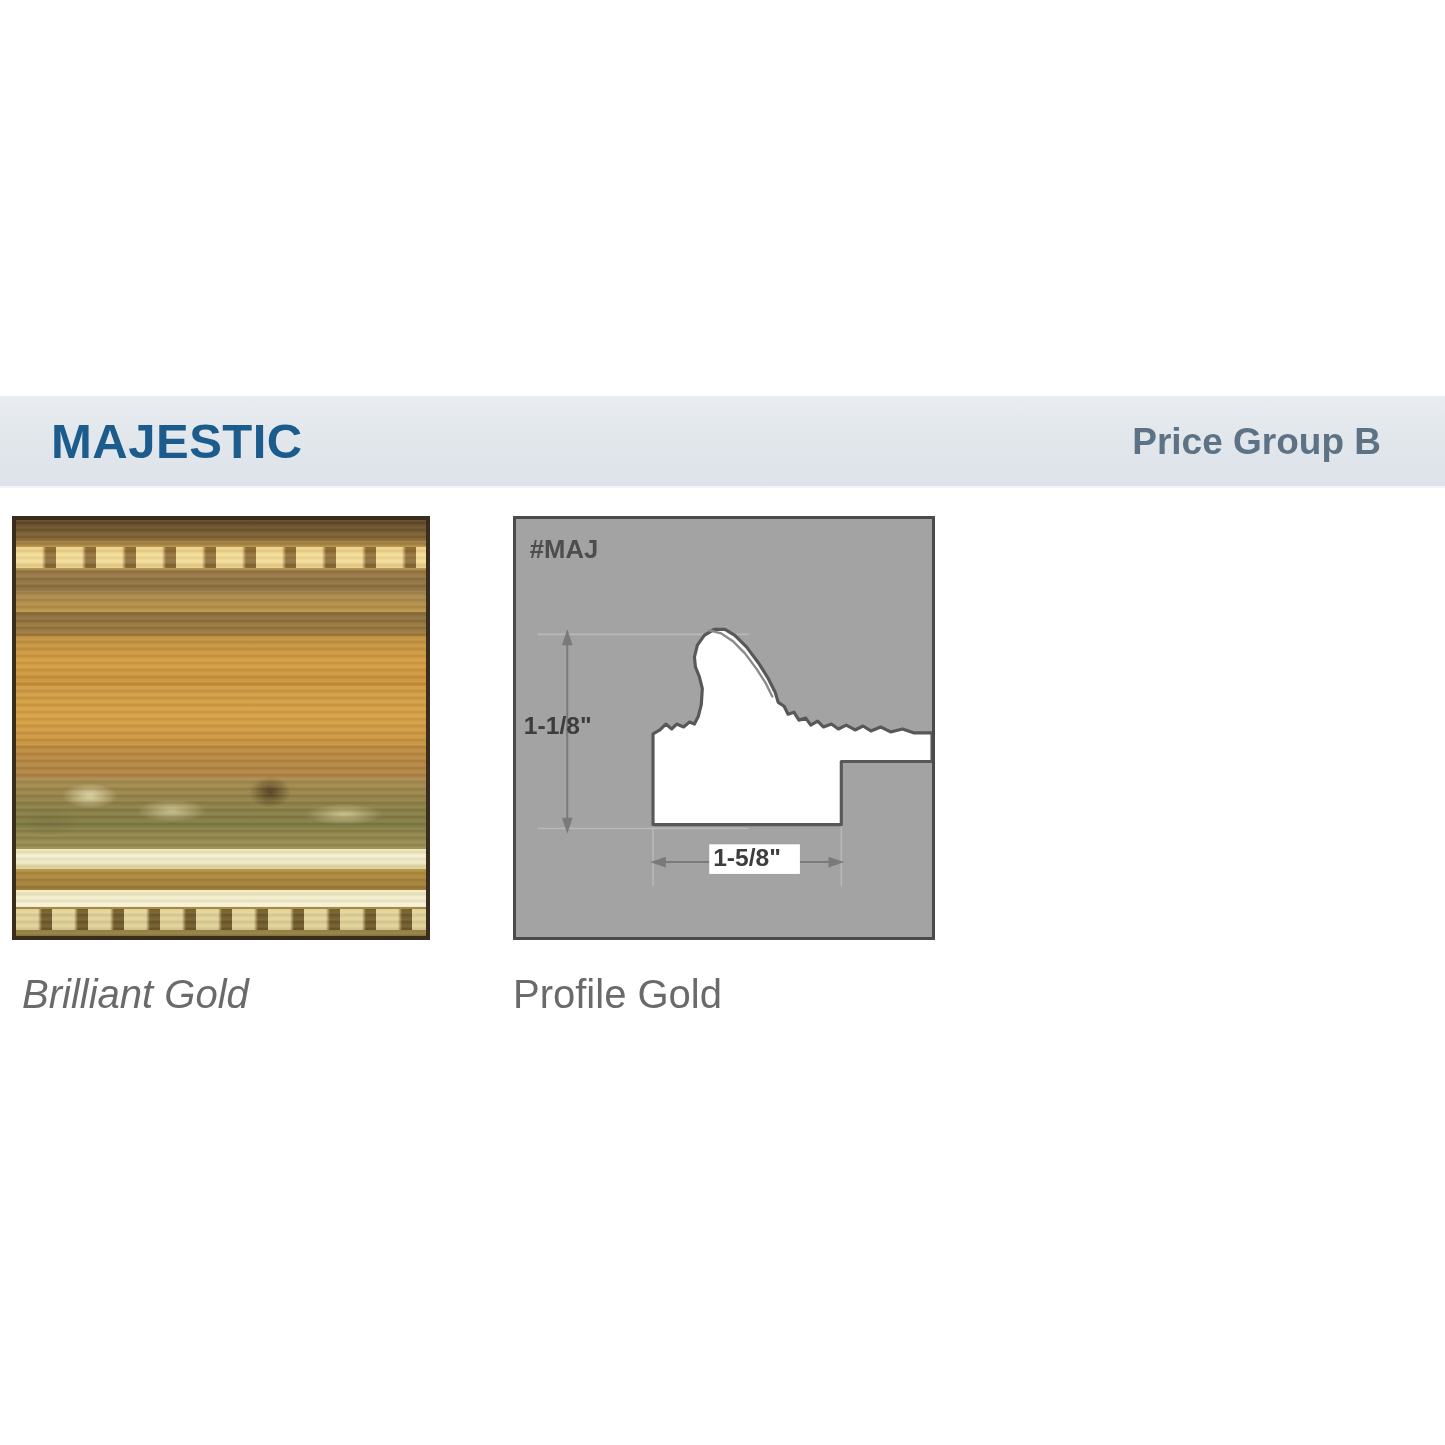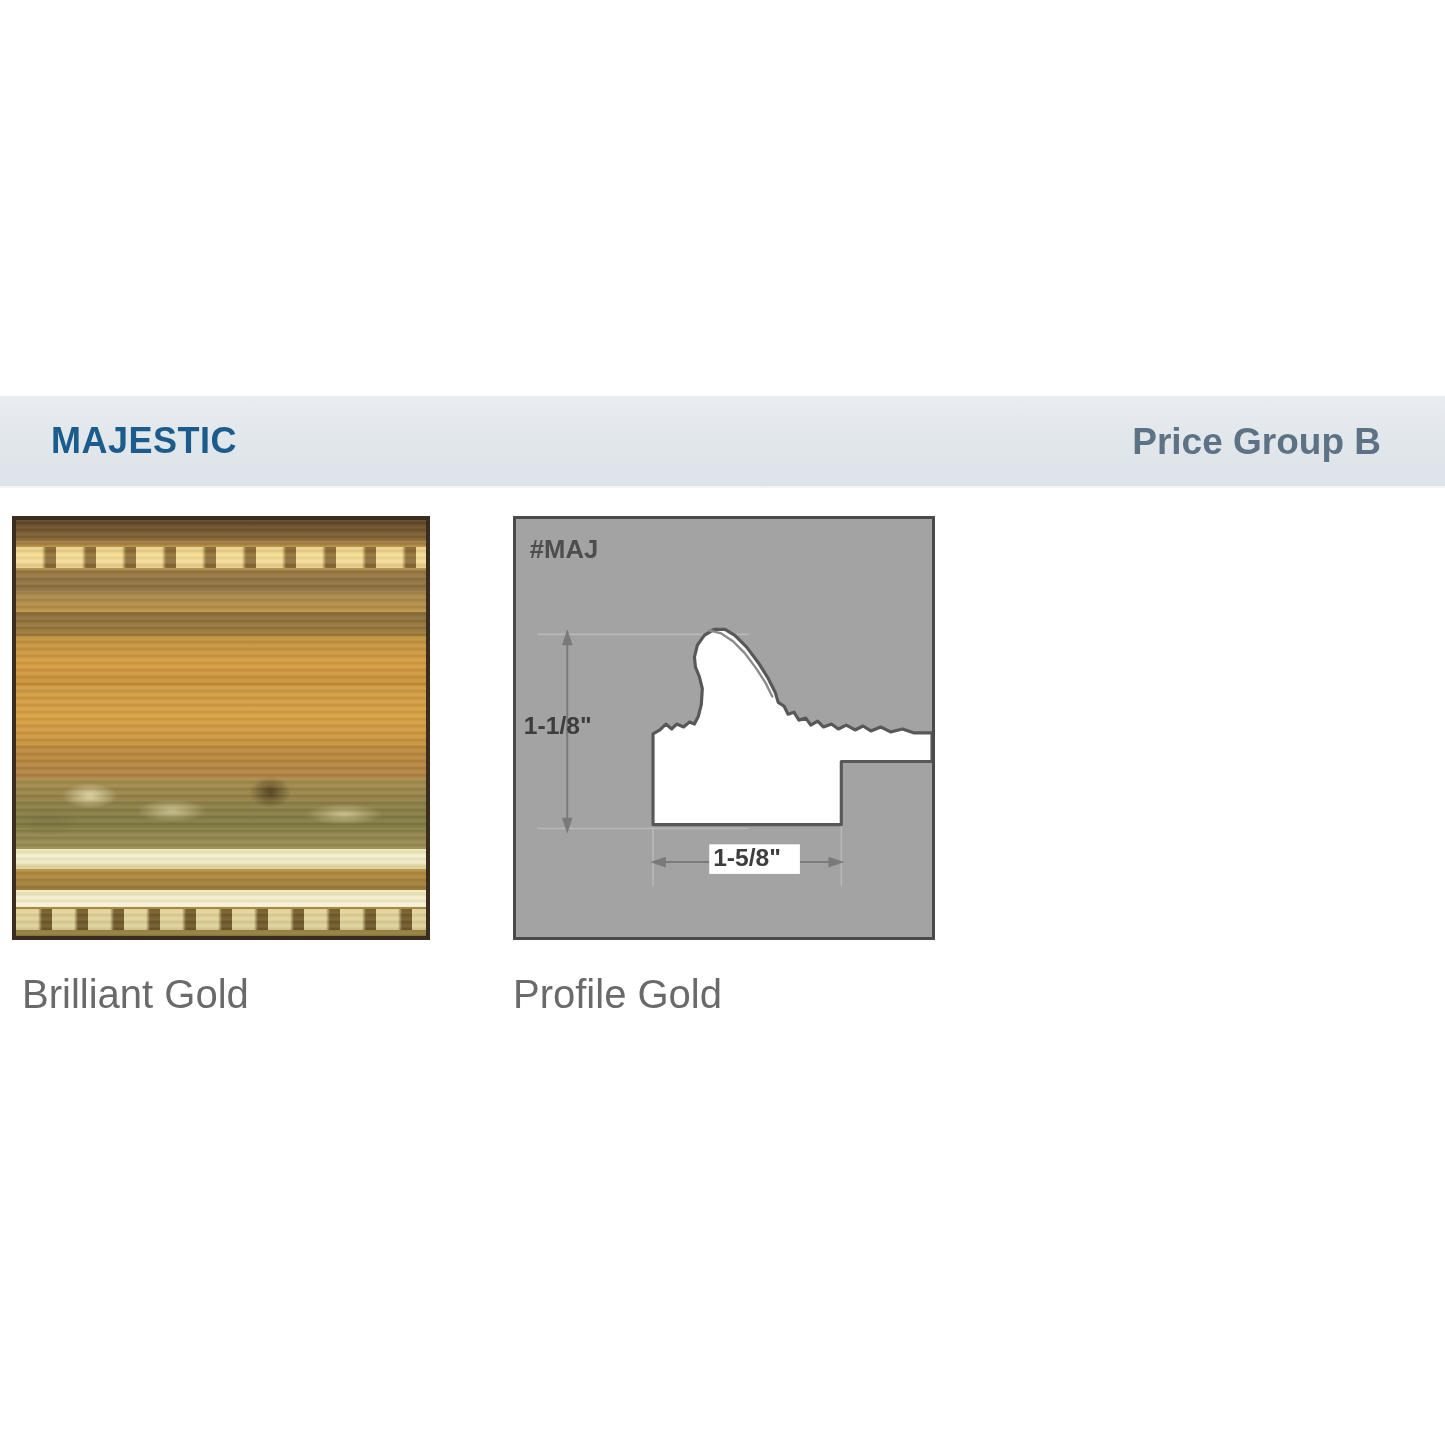--- a/index.html
+++ b/index.html
@@ -24,21 +24,21 @@
     height: 92px;
     background: linear-gradient(180deg, #e9edf1 0%, #e2e7ec 45%, #dde3e9 100%);
     border-bottom: 2px solid #f2f4f6;
     box-sizing: border-box;
   }
   #product-title {
     position: absolute;
     left: 51px;
     top: 50%;
     transform: translateY(-50%);
-    font-size: 36px;
+    font-size: 49px;
     font-weight: bold;
     letter-spacing: 0.5px;
     color: #1b5c8c;
     line-height: 1;
     white-space: nowrap;
   }
   #price-group {
     position: absolute;
     right: 64px;
     top: 50%;
@@ -159,21 +159,21 @@
   }
 
   
   .caption {
     position: absolute;
     font-size: 40px;
     color: #6a6a6a;
     line-height: 1;
     white-space: nowrap;
   }
-  #caption-finish  { left: 22px;  top: 974px; }
+  #caption-finish  { left: 22px;  top: 974px; font-style: italic; }
   #caption-profile { left: 513px; top: 974px; }
 </style>
 </head>
 <body>
 
 <div id="header-banner">
   <div id="product-title">MAJESTIC</div>
   <div id="price-group">Price Group B</div>
 </div>
 

